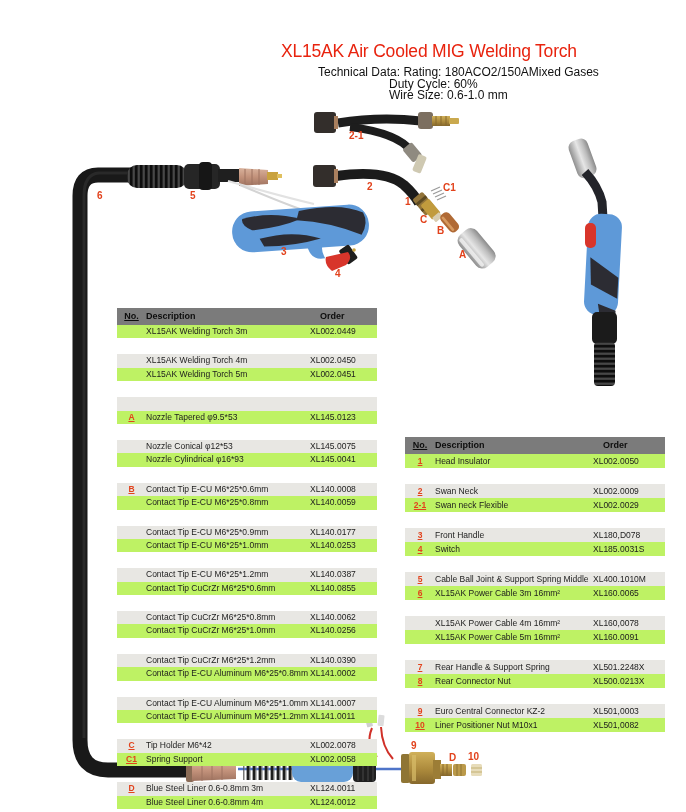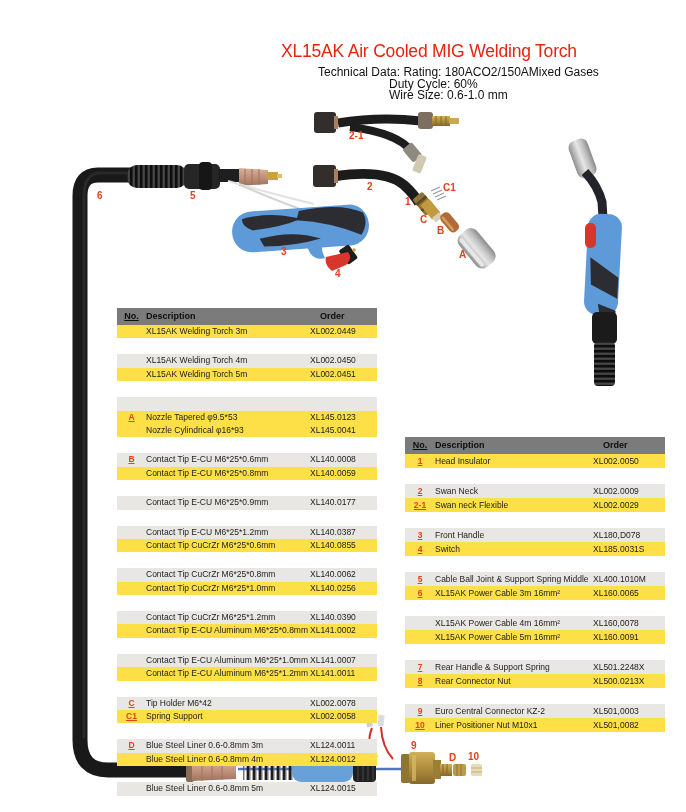--- a/index.html
+++ b/index.html
@@ -6,21 +6,21 @@
   #page{position:relative;width:686px;height:812px;background:#fff;overflow:hidden;
         font-family:"Liberation Sans", sans-serif;color:#1c1c1c;}
   .abs{position:absolute;}
   #title{left:281px;top:41px;font-size:17.5px;letter-spacing:-0.2px;color:var(--title_red);white-space:nowrap;}
   #tech{left:318px;top:67px;font-size:12px;line-height:11.6px;color:#111;}
   #tech .indent{padding-left:71px;}
   
   .ptable{position:absolute;width:260px;font-size:8.5px;line-height:13.4px;}
   .t-header{display:flex;background:var(--header_gray);color:#0d0d0d;font-weight:bold;
             font-size:9px;height:17px;line-height:17px;}
-  .t-row{display:flex;height:13.4px;line-height:13.4px;background:#fde047;}
+  .t-row{display:flex;height:13.4px;line-height:13.4px;background:#bef264;}
   #right-table .t-row{height:14px;line-height:14px;}
   .t-row.alt{background:var(--row_gray);margin-top:16px;}
   .c-no{width:29px;text-align:center;flex:0 0 auto;color:var(--label_red);font-weight:bold;white-space:nowrap;text-decoration:underline;}
   .c-desc{width:164px;flex:0 0 auto;color:#1c1c1c;font-weight:normal;white-space:nowrap;}
   .c-order{width:66px;flex:0 0 auto;color:#1c1c1c;font-weight:normal;white-space:nowrap;}
   #right-table .c-no{width:30px;}
   #right-table .c-desc{width:158px;}
   #right-table .c-order{width:72px;}
   .t-header .c-no,.t-header .c-desc,.t-header .c-order{color:#0d0d0d;font-weight:bold;}
   .t-header .c-order{text-align:left;padding-left:10px;width:56px;}
@@ -267,39 +267,49 @@
         <div class="t-row alt">
           <span class="c-no"></span>
           <span class="c-desc"></span>
           <span class="c-order"></span>
         </div>
         <div class="t-row">
           <span class="c-no">A</span>
           <span class="c-desc">Nozzle Tapered φ9.5*53</span>
           <span class="c-order">XL145.0123</span>
         </div>
+        <div class="t-row alt">
+          <span class="c-no"></span>
+          <span class="c-desc">Nozzle Conical φ12*53</span>
+          <span class="c-order">XL145.0075</span>
+        </div>
         <div class="t-row">
           <span class="c-no"></span>
           <span class="c-desc">Nozzle Cylindrical φ16*93</span>
           <span class="c-order">XL145.0041</span>
         </div>
         <div class="t-row alt">
           <span class="c-no">B</span>
           <span class="c-desc">Contact Tip E-CU M6*25*0.6mm</span>
           <span class="c-order">XL140.0008</span>
         </div>
         <div class="t-row">
           <span class="c-no"></span>
           <span class="c-desc">Contact Tip E-CU M6*25*0.8mm</span>
           <span class="c-order">XL140.0059</span>
         </div>
         <div class="t-row alt">
           <span class="c-no"></span>
           <span class="c-desc">Contact Tip E-CU M6*25*0.9mm</span>
           <span class="c-order">XL140.0177</span>
+        </div>
+        <div class="t-row">
+          <span class="c-no"></span>
+          <span class="c-desc">Contact Tip E-CU M6*25*1.0mm</span>
+          <span class="c-order">XL140.0253</span>
         </div>
         <div class="t-row alt">
           <span class="c-no"></span>
           <span class="c-desc">Contact Tip E-CU M6*25*1.2mm</span>
           <span class="c-order">XL140.0387</span>
         </div>
         <div class="t-row">
           <span class="c-no"></span>
           <span class="c-desc">Contact Tip CuCrZr M6*25*0.6mm</span>
           <span class="c-order">XL140.0855</span>

